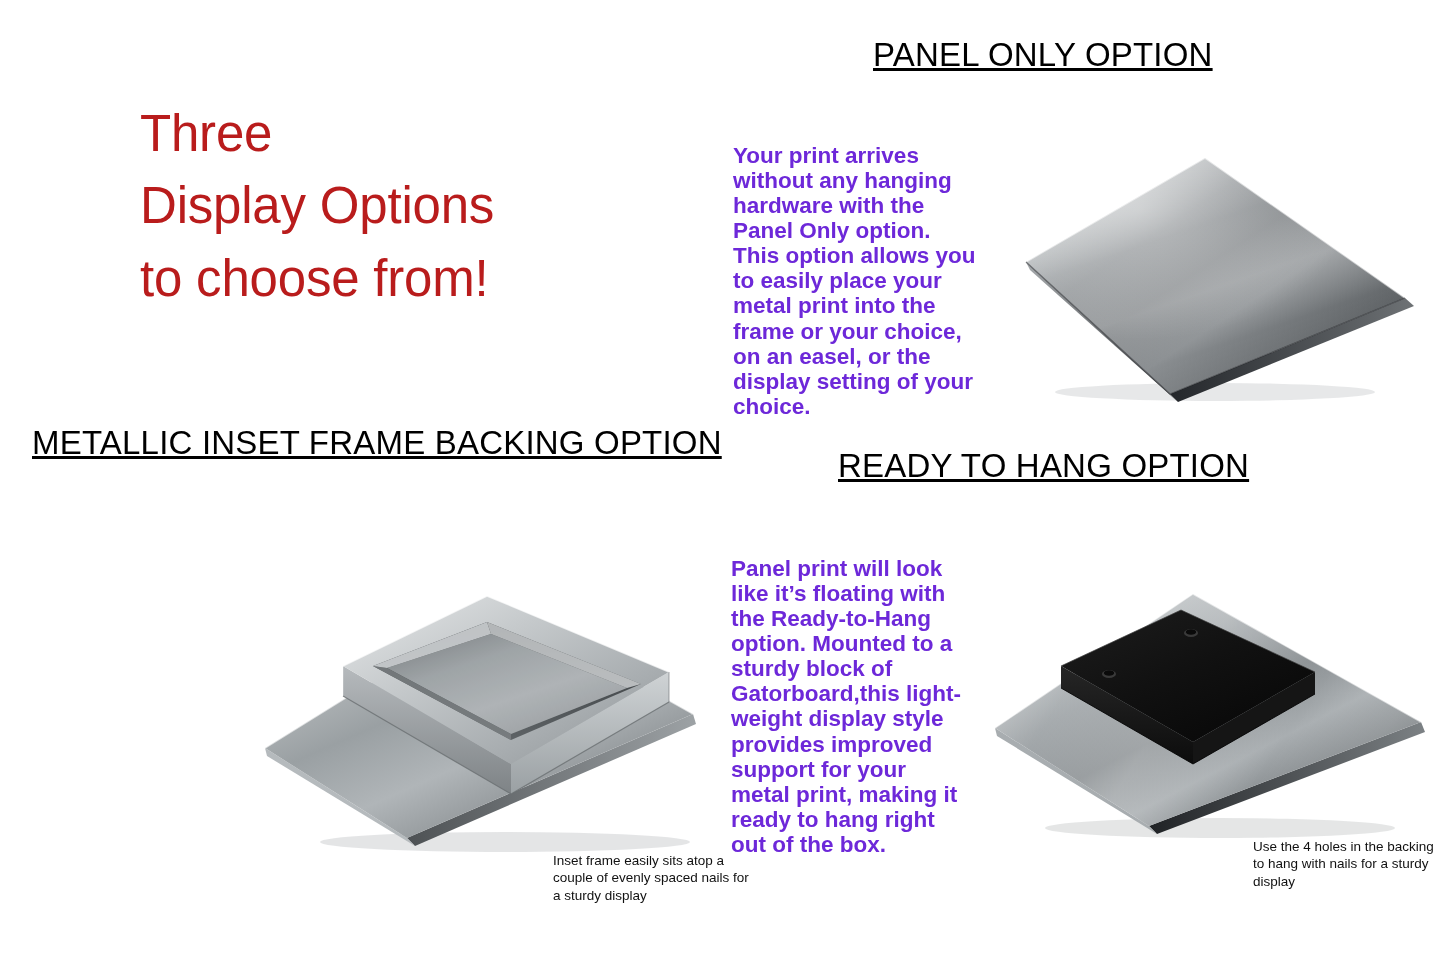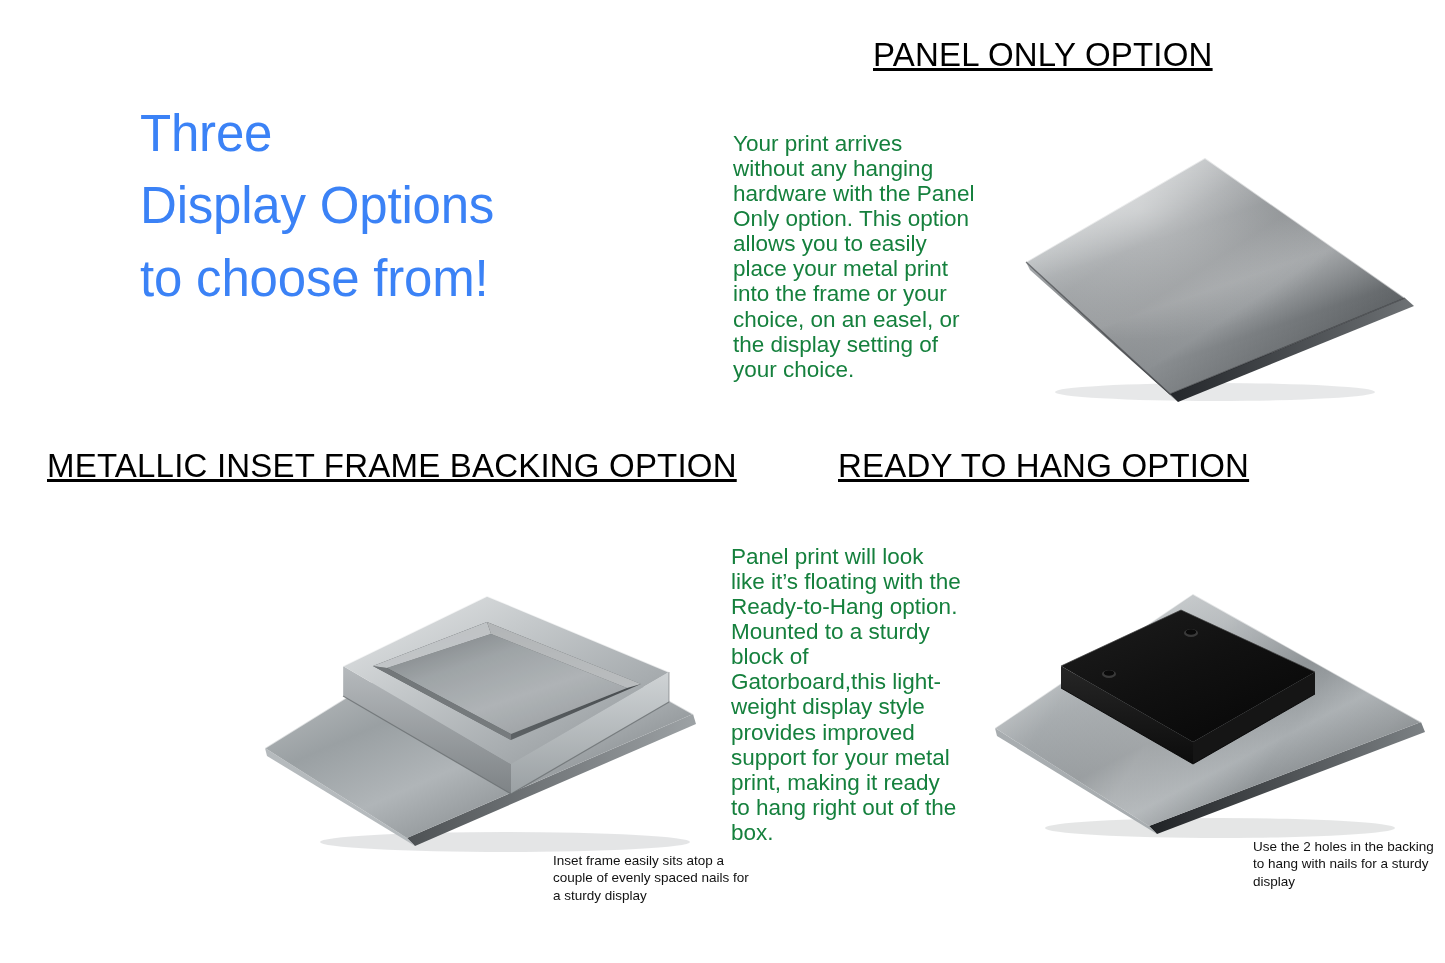--- a/index.html
+++ b/index.html
@@ -21,45 +21,46 @@
   
   .headline {
     position: absolute;
     left: 140px;
     top: 98px;
     width: 560px;
     font-size: 51px;
     line-height: 1.42;
     font-weight: 400;
     letter-spacing: -0.2px;
-    color: #3b82f6;
+    color: #b91c1c;
     white-space: pre-line;
   }
 
   
   .section-heading {
     position: absolute;
     font-size: 33px;
     font-weight: 400;
     letter-spacing: 0.2px;
     color: #000000;
     white-space: nowrap;
     text-decoration: underline;
   }
   #heading-panel-only  { left: 873px; top: 36px; }
-  #heading-metallic    { left: 32px;  top: 447px; margin-left: 15px; }
+  #heading-metallic    { left: 32px;  top: 424px; }
   #heading-ready       { left: 838px; top: 447px; }
 
   
   .body-copy {
     position: absolute;
     font-size: 22.5px;
     line-height: 1.115;
-    font-weight: 400;
-    color: #15803d;
+    font-weight: 700;
+    color: #6d28d9;
+    margin-top: 12px;
   }
   #copy-panel-only { left: 733px; top: 131px; width: 244px; }
   #copy-metallic   { left: 30px;  top: 549px; width: 215px; }
   #copy-ready      { left: 731px; top: 544px; width: 232px; }
 
   
   .caption {
     position: absolute;
     font-size: 13.5px;
     line-height: 1.28;
@@ -276,15 +277,15 @@
       <ellipse cx="206" cy="45" rx="7" ry="4" fill="#3a3a3a"></ellipse>
       <ellipse cx="206" cy="44" rx="5.2" ry="2.8" fill="#0a0a0a"></ellipse>
       <ellipse cx="124" cy="86" rx="7" ry="4" fill="#3a3a3a"></ellipse>
       <ellipse cx="124" cy="85" rx="5.2" ry="2.8" fill="#0a0a0a"></ellipse>
 
       <polyline points="76,78 196,22 330,84" fill="none" stroke="#3d3d3d" stroke-opacity="0.7" stroke-width="1"></polyline>
       <polyline points="76,100 208,176 330,106" fill="none" stroke="#000000" stroke-opacity="0.85" stroke-width="1"></polyline>
     </svg>
   </div>
 
-  <div class="caption" id="caption-ready">Use the 2 holes in the backing to hang with nails for a sturdy display</div>
+  <div class="caption" id="caption-ready">Use the 4 holes in the backing to hang with nails for a sturdy display</div>
 
 </div>
 
 </body></html>

